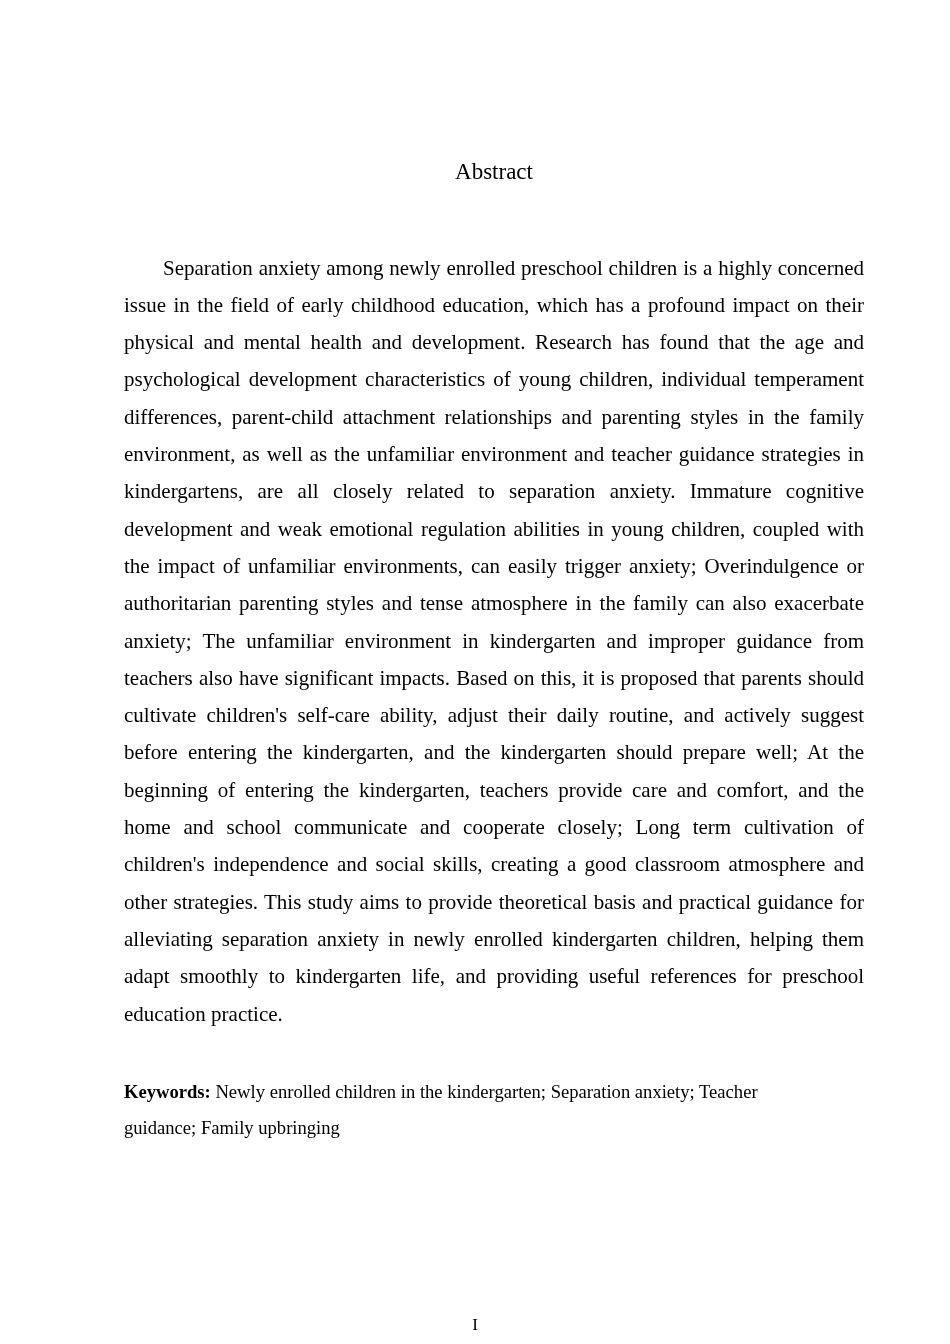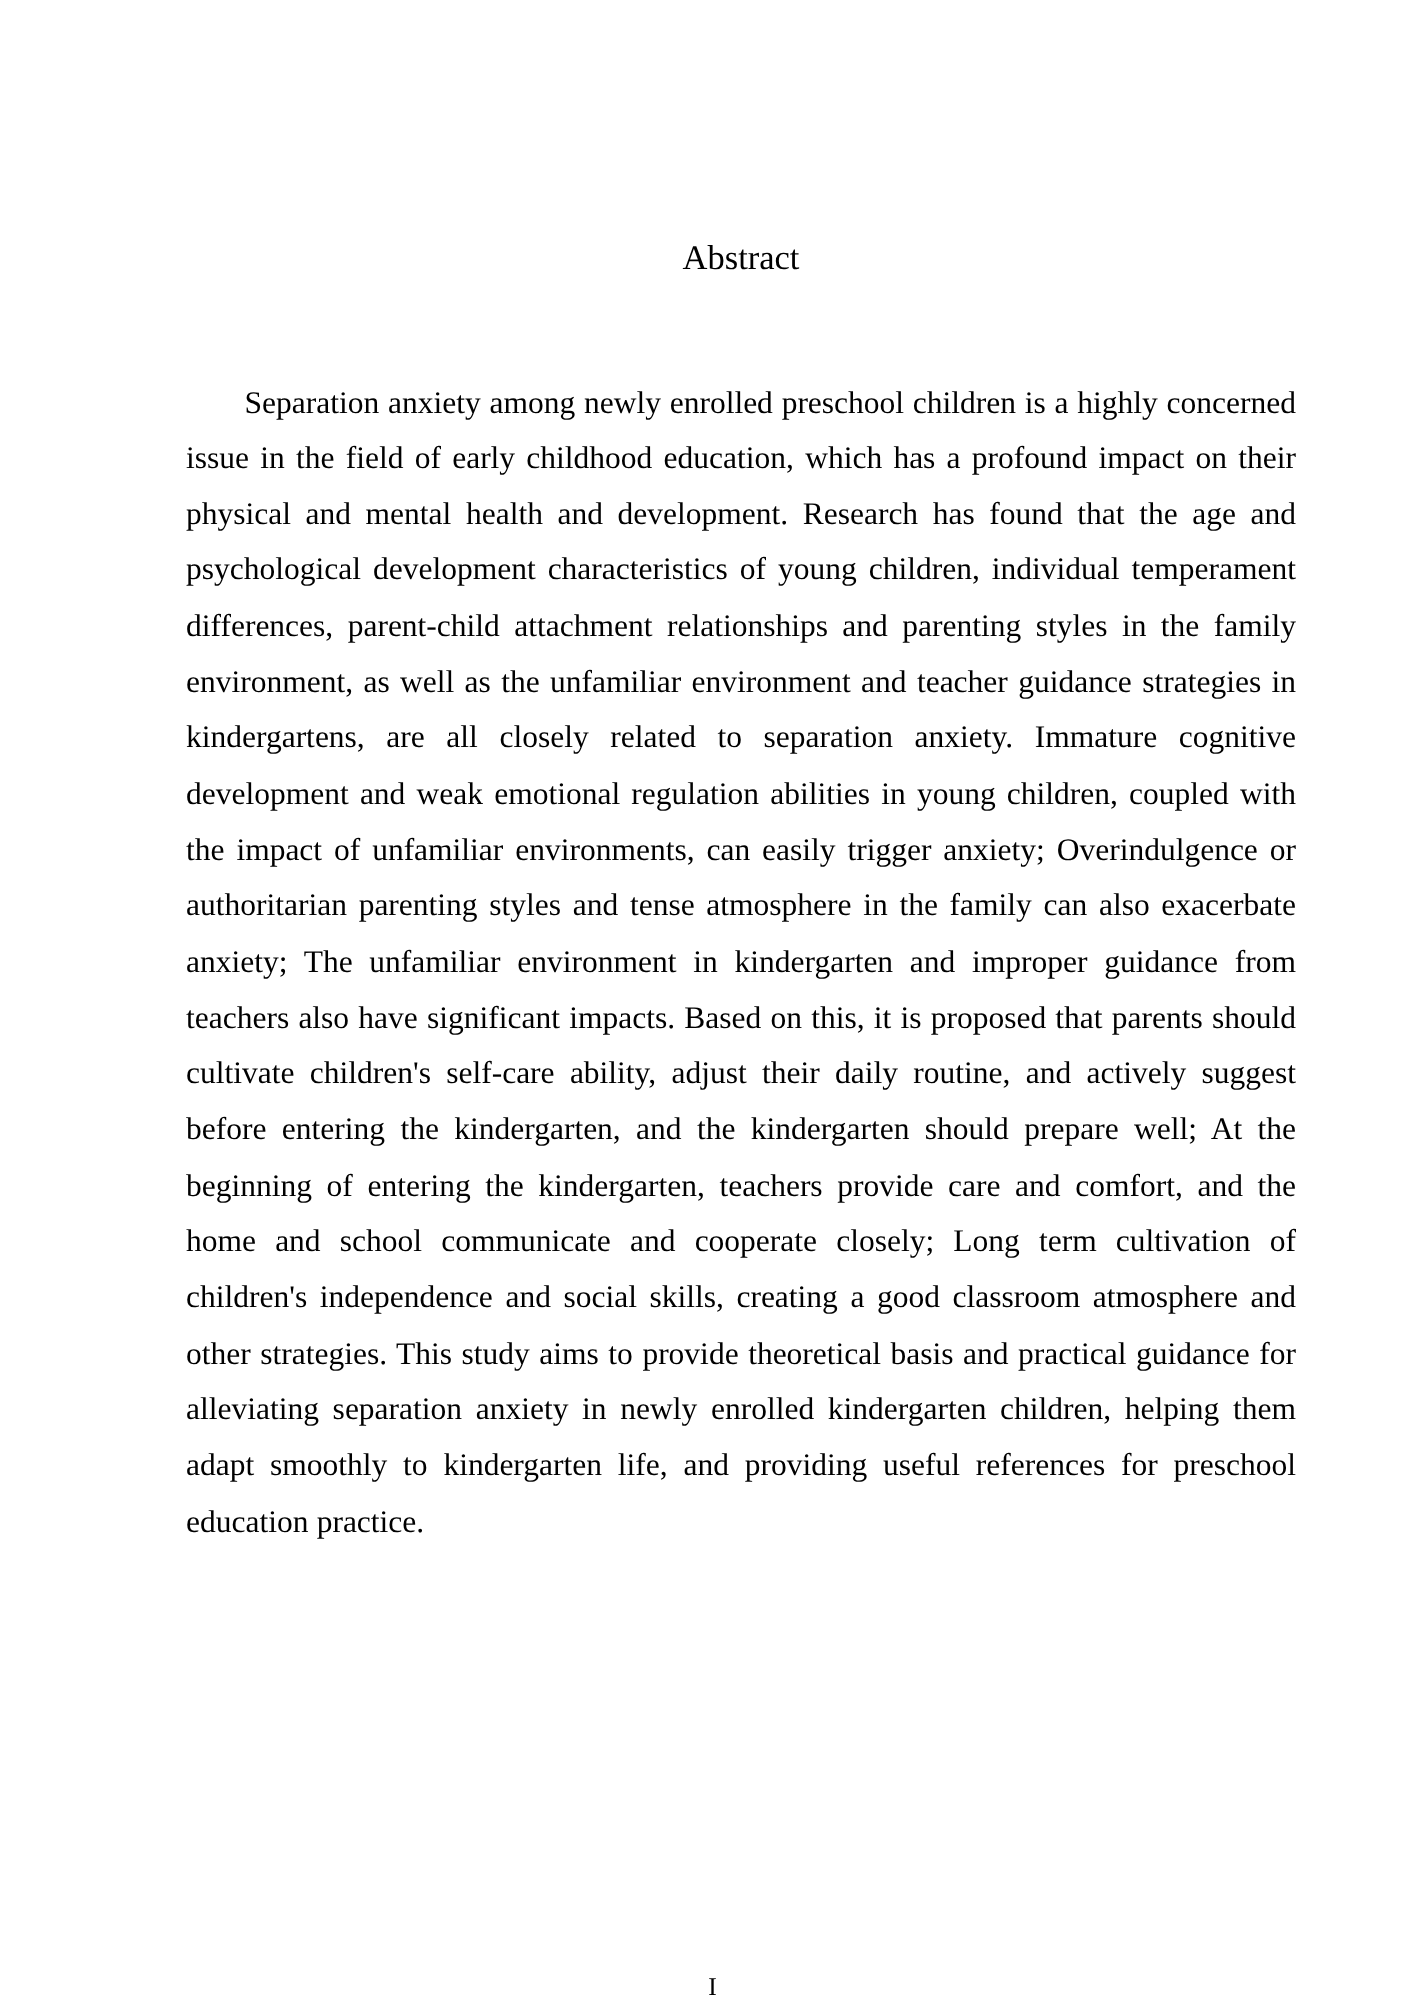--- a/index.html
+++ b/index.html
@@ -78,18 +78,19 @@
 <body>
 
 <div class="page">
 
   <div class="content">
 
     <h1 class="doc-title">Abstract</h1>
 
     <p class="abstract-body">Separation anxiety among newly enrolled preschool children is a highly concerned issue in the field of early childhood education, which has a profound impact on their physical and mental health and development. Research has found that the age and psychological development characteristics of young children, individual temperament differences, parent-child attachment relationships and parenting styles in the family environment, as well as the unfamiliar environment and teacher guidance strategies in kindergartens, are all closely related to separation anxiety. Immature cognitive development and weak emotional regulation abilities in young children, coupled with the impact of unfamiliar environments, can easily trigger anxiety; Overindulgence or authoritarian parenting styles and tense atmosphere in the family can also exacerbate anxiety; The unfamiliar environment in kindergarten and improper guidance from teachers also have significant impacts. Based on this, it is proposed that parents should cultivate children's self-care ability, adjust their daily routine, and actively suggest before entering the kindergarten, and the kindergarten should prepare well; At the beginning of entering the kindergarten, teachers provide care and comfort, and the home and school communicate and cooperate closely; Long term cultivation of children's independence and social skills, creating a good classroom atmosphere and other strategies. This study aims to provide theoretical basis and practical guidance for alleviating separation anxiety in newly enrolled kindergarten children, helping them adapt smoothly to kindergarten life, and providing useful references for preschool education practice.</p>
 
+    <p class="keywords"><span class="keywords-label">Keywords:</span><span> Newly enrolled children in the kindergarten; Separation anxiety; Teacher guidance; Family upbringing</span></p>
 
   </div>
 
   <div class="page-number">I</div>
 
 </div>
 
 </body></html>

